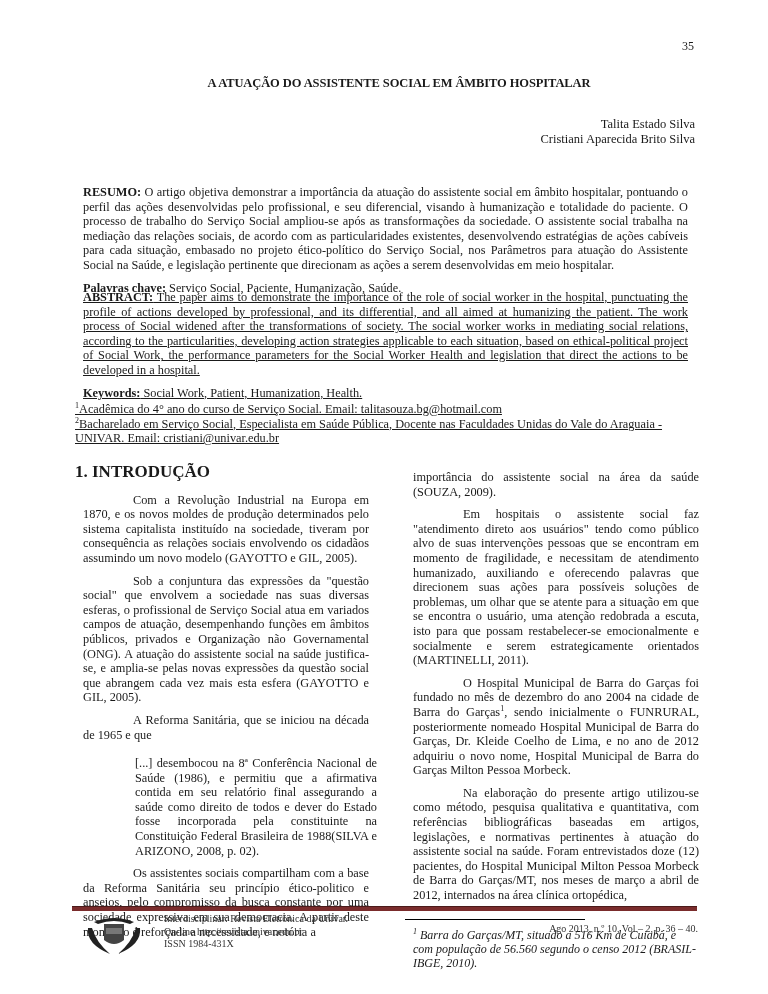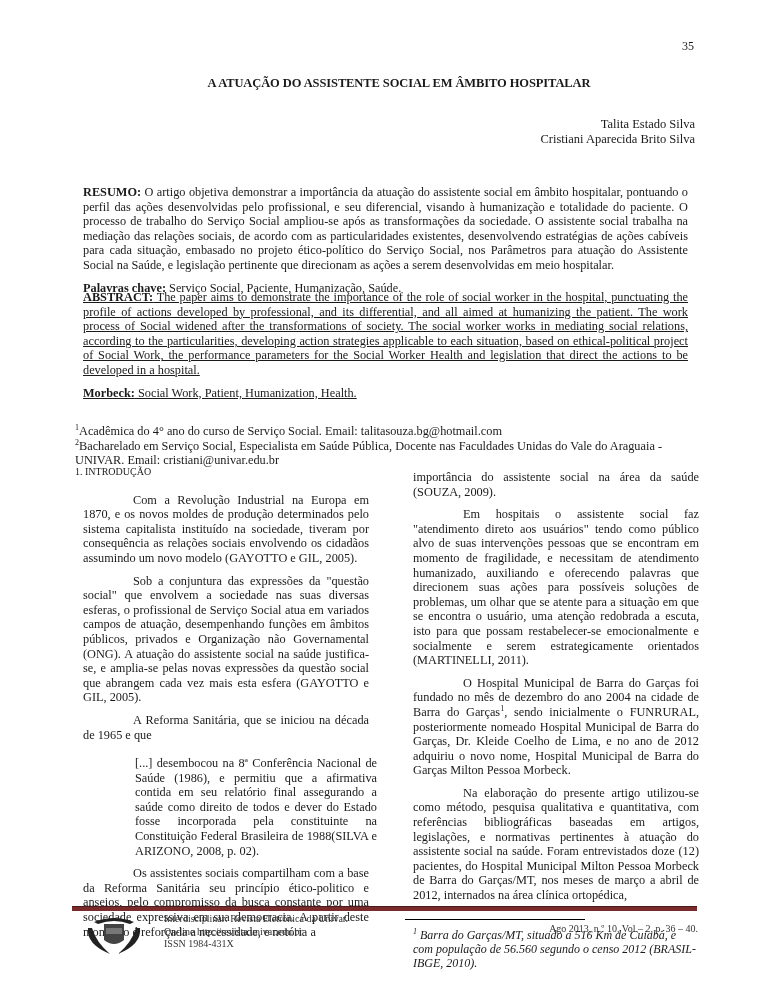--- a/index.html
+++ b/index.html
@@ -11,28 +11,28 @@
   .page-number { position: absolute; top: 39px; right: 74px; font-size: 12px; }
   .title {
     position: absolute; top: 76px; left: 0; width: 768px; text-align: center;
     font-size: 12.5px; font-weight: bold; letter-spacing: -0.1px;
     padding-left: 30px; box-sizing: border-box;
   }
   .authors { position: absolute; top: 117px; right: 73px; text-align: right; font-size: 12.5px; line-height: 15px; }
   .block { position: absolute; left: 75px; width: 621px; font-size: 12.3px; line-height: 14.6px; text-align: justify; }
   .abstract-pt { top: 177px; }
   .abstract-en { top: 282px; text-decoration: underline; }
-  .footnotes { top: 424px; }
+  .footnotes { top: 402px; text-decoration: underline; }
   .label { font-weight: bold; }
   .para { margin: 8px; }
   sup { font-size: 8px; line-height: 0; vertical-align: super; }
   .col { position: absolute; top: 465px; width: 302px; font-size: 12.3px; line-height: 14.6px; text-align: justify; }
   .col-left { left: 75px; }
   .col-right { left: 405px; top: 462px; }
-  .section-heading { font-weight: normal; font-size: 10px; margin: 0 0 13px 0; }
+  .section-heading { font-weight: bold; font-size: 17px; margin: 0 0 13px 0; }
   .indent { text-indent: 50px; }
   .quote { margin: 14px 0 8px 60px; }
   .col-footnote-rule { width: 180px; border-top: 1px solid #000; margin: 16px 0 6px 0; }
   .col-footnote { font-size: 12px; line-height: 14.2px; text-align: left; font-style: italic; }
   .footer-rule { position: absolute; top: 906px; left: 72px; width: 625px; height: 4px; background: #7a2c2c; border-top: 1px solid #4a1a1a; }
   .footer-logo { position: absolute; top: 914px; left: 84px; width: 60px; height: 42px; }
   .footer-journal { position: absolute; top: 913px; left: 164px; font-size: 10px; line-height: 12.5px; color: #333; }
   .footer-issue { position: absolute; top: 912px; right: 70px; font-size: 10px; color: #333; margin-top: 11px; }
 </style>
 </head>
@@ -47,21 +47,21 @@
   <div>Cristiani Aparecida Brito Silva</div>
 </div>
 
 <div class="block abstract-pt">
   <p class="para"><span class="label">RESUMO:</span><span> O artigo objetiva demonstrar a importância da atuação do assistente social em âmbito hospitalar, pontuando o perfil das ações desenvolvidas pelo profissional, e seu diferencial, visando à humanização e totalidade do paciente. O processo de trabalho do Serviço Social ampliou-se após as transformações da sociedade. O assistente social trabalha na mediação das relações sociais, de acordo com as particularidades existentes, desenvolvendo estratégias de ações cabíveis para cada situação, embasado no projeto ético-político do Serviço Social, nos Parâmetros para atuação do Assistente Social na Saúde, e legislação pertinente que direcionam as ações a serem desenvolvidas em meio hospitalar.</span></p>
   <p class="para"><span class="label">Palavras chave:</span><span> Serviço Social, Paciente, Humanização, Saúde.</span></p>
 </div>
 
 <div class="block abstract-en">
   <p class="para"><span class="label">ABSTRACT:</span><span> The paper aims to demonstrate the importance of the role of social worker in the hospital, punctuating the profile of actions developed by professional, and its differential, and all aimed at humanizing the patient. The work process of Social widened after the transformations of society. The social worker works in mediating social relations, according to the particularities, developing action strategies applicable to each situation, based on ethical-political project of Social Work, the performance parameters for the Social Worker Health and legislation that direct the actions to be developed in a hospital.</span></p>
-  <p class="para"><span class="label">Morbeck:</span><span> Social Work, Patient, Humanization, Health.</span></p>
+  <p class="para"><span class="label">Keywords:</span><span> Social Work, Patient, Humanization, Health.</span></p>
 </div>
 
 <div class="block footnotes" style="text-align:left;">
   <div><sup>1</sup><span>Acadêmica do 4° ano do curso de Serviço Social. Email: talitasouza.bg@hotmail.com</span></div>
   <div><sup>2</sup><span>Bacharelado em Serviço Social, Especialista em Saúde Pública, Docente nas Faculdades Unidas do Vale do Araguaia - UNIVAR. Email: cristiani@univar.edu.br</span></div>
 </div>
 
 <div class="col col-left">
   <p class="section-heading">1. INTRODUÇÃO</p>
   <p class="para indent">Com a Revolução Industrial na Europa em 1870, e os novos moldes de produção determinados pelo sistema capitalista instituído na sociedade, tiveram por consequência as relações sociais envolvendo os cidadãos assumindo um novo modelo (GAYOTTO e GIL, 2005).</p>

